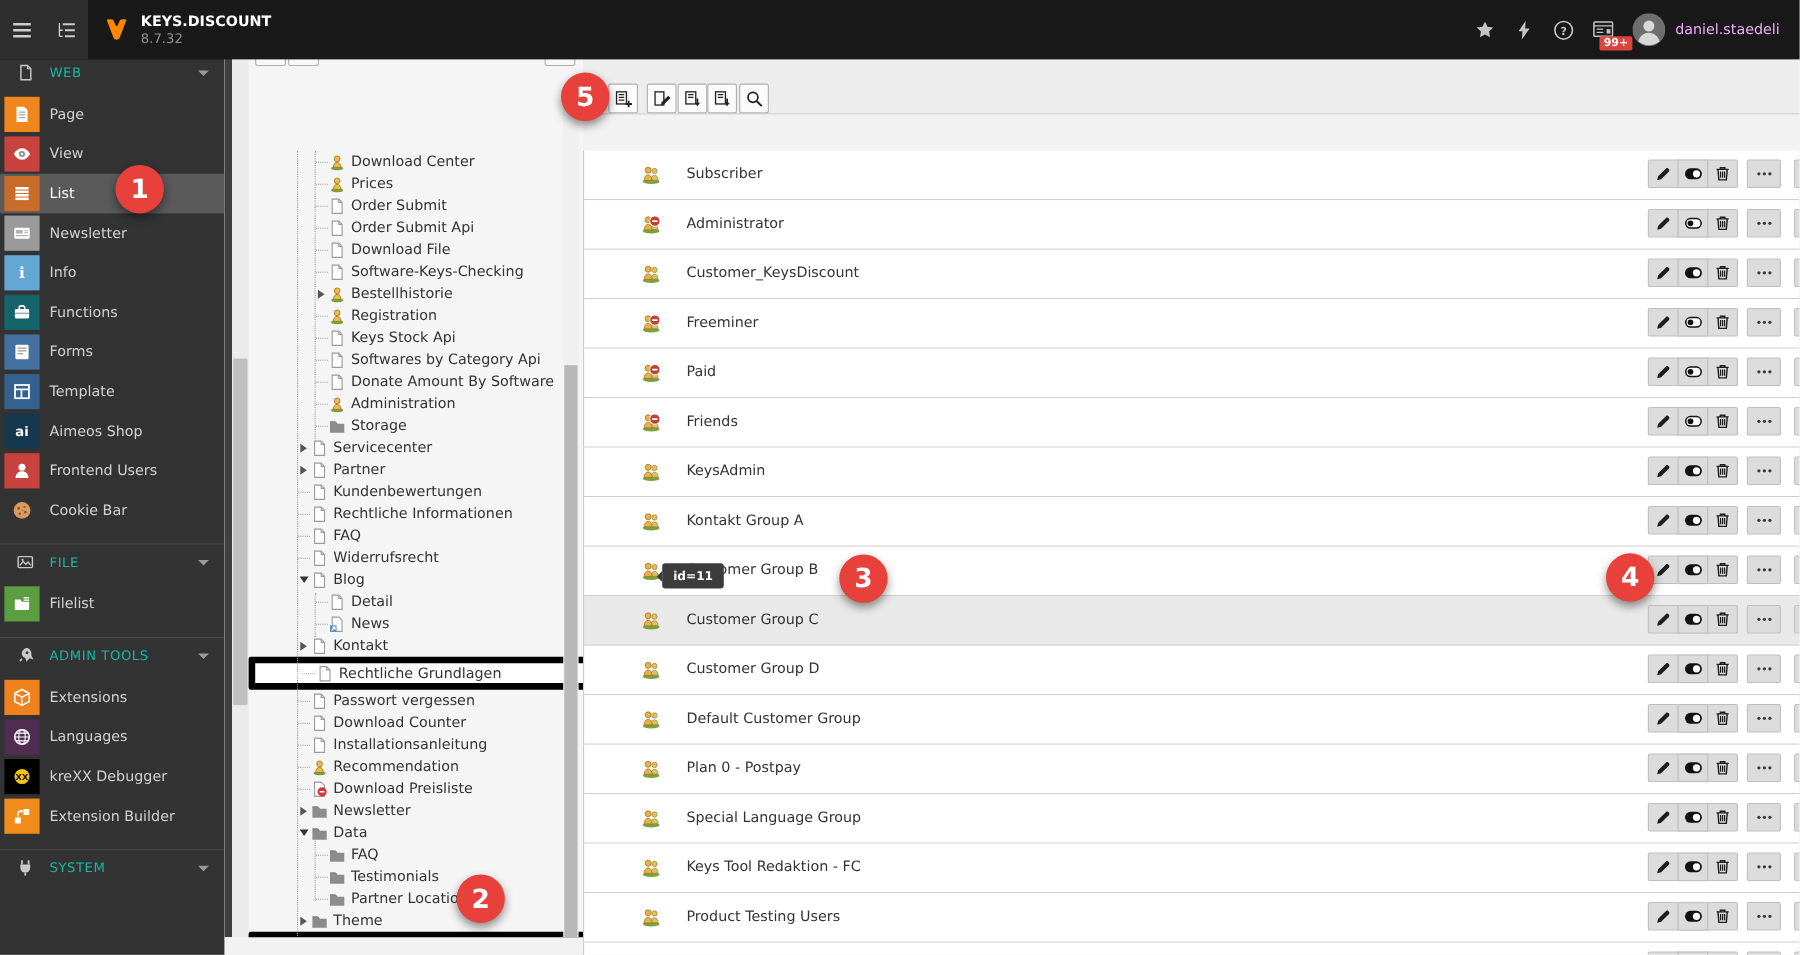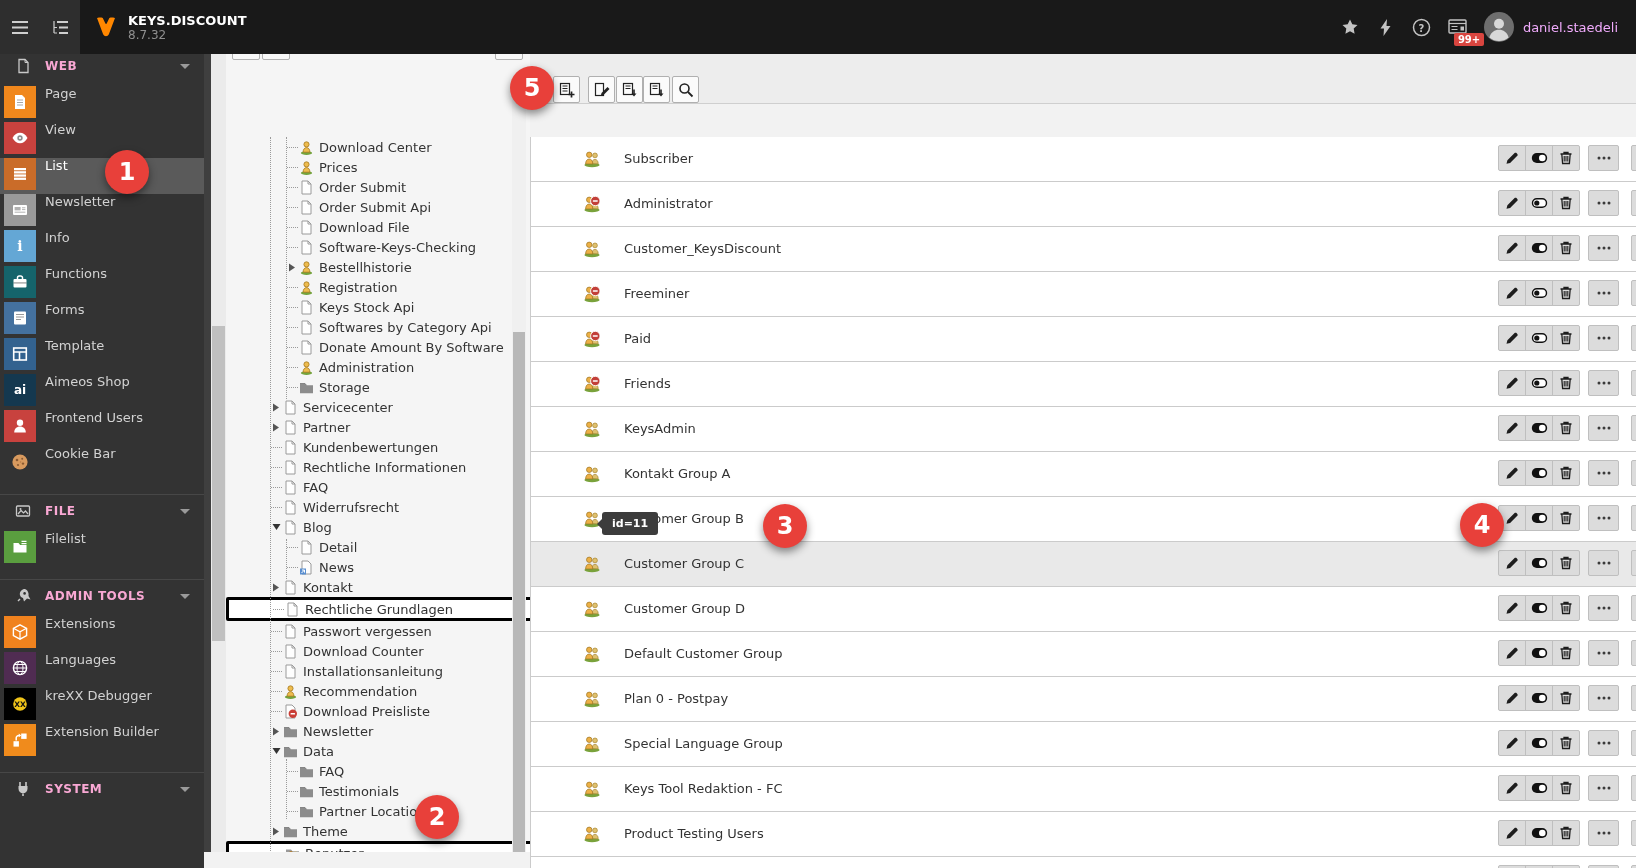--- a/index.html
+++ b/index.html
@@ -17,23 +17,23 @@
   .tb-spacer{flex:1}
   .tb-ico{position:relative;width:36px;height:42px;background:transparent;border:0;display:flex;align-items:center;justify-content:center;cursor:pointer}
   .tb-badge{position:absolute;bottom:2px;left:14px;background:#d9453f;color:#fff;font-size:10px;font-weight:bold;padding:1px 4px;border-radius:2px}
   .tb-user{display:flex;align-items:center;gap:9px;padding:0 18px 0 8px;cursor:pointer}
   .tb-username{color:#f0abfc}
   
   .sidebar{position:absolute;left:0;top:42px;width:204px;height:826px;background:#333;overflow:hidden;z-index:20}
   .sb-section{margin-top:10px}
   .sb-section + .sb-section{border-top:1px solid #474747;margin-top:12px;padding-top:2px}
   .sb-head{height:28px;margin-bottom:6px;display:flex;align-items:center;padding-left:14px;position:relative;cursor:pointer}
-  .sb-head-label{color:#f9a8d4;font-size:12px;font-weight:bold;letter-spacing:.5px;margin-left:13px}
+  .sb-head-label{color:#14b8a6;font-size:12px;font-weight:normal;letter-spacing:.5px;margin-left:13px}
   .sb-chev{position:absolute;right:14px;width:0;height:0;border-left:5px solid transparent;border-right:5px solid transparent;border-top:5px solid #9a9a9a}
-  .sb-item{height:36px;display:flex;cursor:pointer}
+  .sb-item{height:36px;display:flex;align-items:center;cursor:pointer}
   .sb-item.active{background:#5a5a5a}
   .sb-tile{width:32px;height:32px;margin-left:4px;display:flex;align-items:center;justify-content:center;flex:none}
   .sb-label{color:#d2d2d2;margin-left:9px;white-space:nowrap}
   .sb-item.active .sb-label{color:#fff}
   
   .treepanel{position:absolute;left:204px;top:26px;width:326px;height:826px;background:#f5f5f5;overflow:hidden;z-index:10}
   .tp-darkedge{position:absolute;left:0;top:0;width:7px;height:100%;background:#3f3f3f}
   .tp-lscroll{position:absolute;left:7px;top:0;width:15px;height:100%;background:#ebebeb}
   .tp-lscroll .arr{margin:5px auto 0;width:0;height:0;border-left:4px solid transparent;border-right:4px solid transparent;border-bottom:5px solid #8a8a8a}
   .tp-lthumb{position:absolute;left:1px;top:300px;width:13px;height:315px;background:#c0c0c0}
@@ -43,21 +43,21 @@
   .tp-rthumb{position:absolute;left:1px;top:244px;width:12px;bottom:0;background:#b8b8b8}
   .tree{position:absolute;left:0;top:111px;right:24px}
   .dotv{position:absolute;width:0;border-left:1px dotted #9a9a9a}
   .titem{height:20px;display:flex;align-items:center;margin-left:22px;cursor:pointer;white-space:nowrap}
   .titem .slot{width:14px;display:flex;align-items:center;justify-content:center;flex:none}
   .titem .stub{width:11px;border-top:1px dotted #9a9a9a}
   .titem .ticon{width:15px;display:flex;align-items:center;justify-content:center;flex:none;margin-right:5px}
   .titem .tlabel{font-size:13px;color:#333}
   .titem.L2{padding-left:43px}
   .titem.L3{padding-left:59px}
-  .titem.box{background:#fff;border:3px solid #000000;border-radius:2px;width:263px;height:18px}
+  .titem.box{background:#fff;border:6px solid #000000;border-radius:2px;width:263px;height:18px}
   .titem.box.L2{padding-left:42px}
   
   .main{position:absolute;left:530px;top:42px;width:1106px;height:826px;overflow:hidden;background:#f2f2f2}
   .docheader{position:absolute;left:0;top:0;width:100%;height:61px;background:#ededed;border-bottom:1px solid #cfcfcf;z-index:5}
   .dh-btn{position:absolute;top:34px;width:27px;height:27px;background:#fbfbfb;border:1px solid #b0b0b0;border-radius:2px;display:flex;align-items:center;justify-content:center;cursor:pointer}
   .rows{position:absolute;left:0;top:95px;width:100%}
   .row{position:relative;height:44px;background:#fff;border-bottom:1px solid #cbcbcb;border-left:1px solid #cbcbcb;overflow:hidden}
   .row.hl{background:#e9e9e9}
   .row .ric{position:absolute;left:52px;top:13px}
   .row .rlabel{position:absolute;left:93px;top:14px;font-size:13px;color:#333;cursor:pointer}

